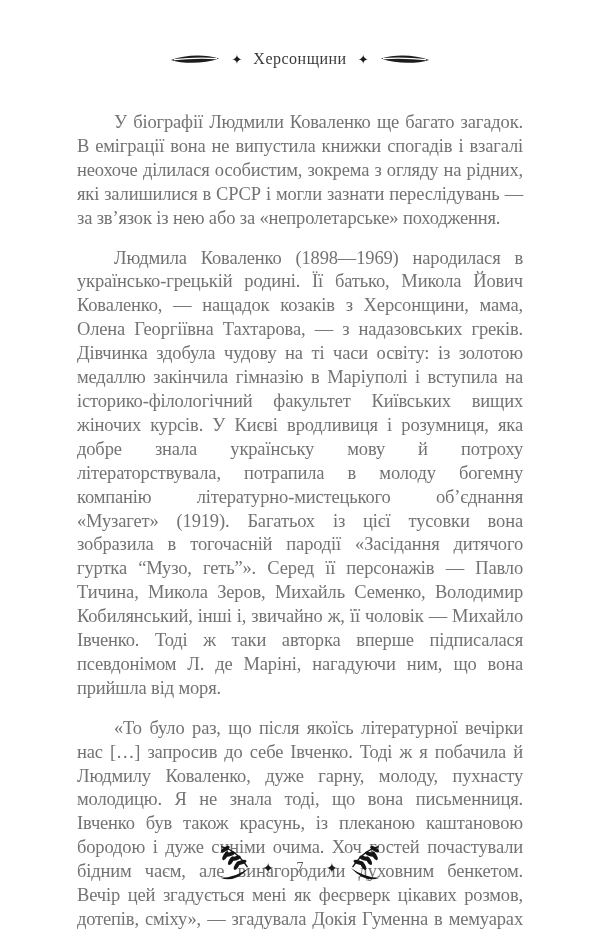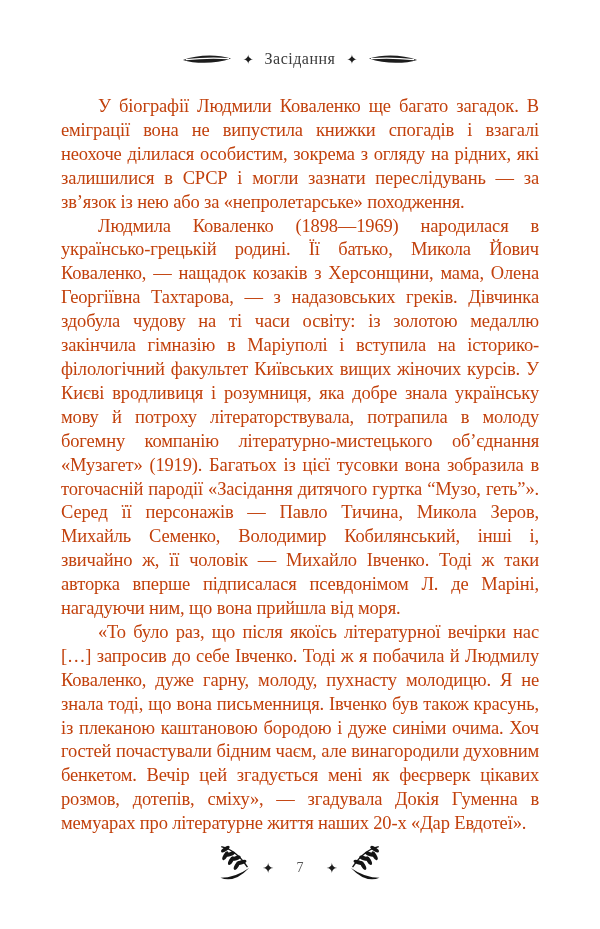--- a/index.html
+++ b/index.html
@@ -43,27 +43,27 @@
   .leaf-ornament.flipped { transform: scaleX(-1); }
 
   
   .page-body {
     position: absolute;
     top: 95px;
     left: 61px;
     width: 478px;
   }
   .page-body p {
-    margin: 0;
+    margin: 16px;
     font-size: 18.5px;
     line-height: 23.9px;
     letter-spacing: -0.15px;
     text-align: justify;
     text-indent: 37px;
-    color: #c2410c;
+    color: #737373;
   }
 
   
   .page-footer {
     position: absolute;
     top: 845px;
     left: 0;
     width: 100%;
     display: flex;
     justify-content: center;
@@ -85,21 +85,21 @@
 <body>
 
 <div class="page">
 
   <header class="chapter-header">
     <svg class="leaf-ornament" width="50" height="12" viewBox="0 0 104 24">
       <path d="M2 14 C30 3 72 1 102 11 C70 23 26 22 2 14 Z" fill="#1c1c1c"></path>
       <path d="M8 13.5 Q52 8 98 11" stroke="#ffffff" stroke-width="2.6" fill="none"></path>
     </svg>
     <span class="diamond">✦</span>
-    <h1 class="chapter-title">Засідання</h1>
+    <h1 class="chapter-title">Херсонщини</h1>
     <span class="diamond">✦</span>
     <svg class="leaf-ornament flipped" width="50" height="12" viewBox="0 0 104 24">
       <path d="M2 14 C30 3 72 1 102 11 C70 23 26 22 2 14 Z" fill="#1c1c1c"></path>
       <path d="M8 13.5 Q52 8 98 11" stroke="#ffffff" stroke-width="2.6" fill="none"></path>
     </svg>
   </header>
 
   <main class="page-body">
     <p>У біографії Людмили Коваленко ще багато загадок. В еміграції вона не випустила книжки спогадів і взагалі неохоче ділилася особистим, зокрема з огляду на рідних, які залишилися в СРСР і могли зазнати переслідувань — за зв’язок із нею або за «непролетарське» походження.</p>
     <p>Людмила Коваленко (1898—1969) народилася в українсько-грецькій родині. Її батько, Микола Йович Коваленко, — нащадок козаків з Херсонщини, мама, Олена Георгіївна Тахтарова, — з надазовських греків. Дівчинка здобула чудову на ті часи освіту: із золотою медаллю закінчила гімназію в Маріуполі і вступила на історико-філологічний факультет Київських вищих жіночих курсів. У Києві вродливиця і розумниця, яка добре знала українську мову й потроху літераторствувала, потрапила в молоду богемну компанію літературно-мистецького об’єднання «Музагет» (1919). Багатьох із цієї тусовки вона зобразила в тогочасній пародії «Засідання дитячого гуртка “Музо, геть”». Серед її персонажів — Павло Тичина, Микола Зеров, Михайль Семенко, Володимир Кобилянський, інші і, звичайно ж, її чоловік — Михайло Івченко. Тоді ж таки авторка вперше підписалася псевдонімом Л. де Маріні, нагадуючи ним, що вона прийшла від моря.</p>

